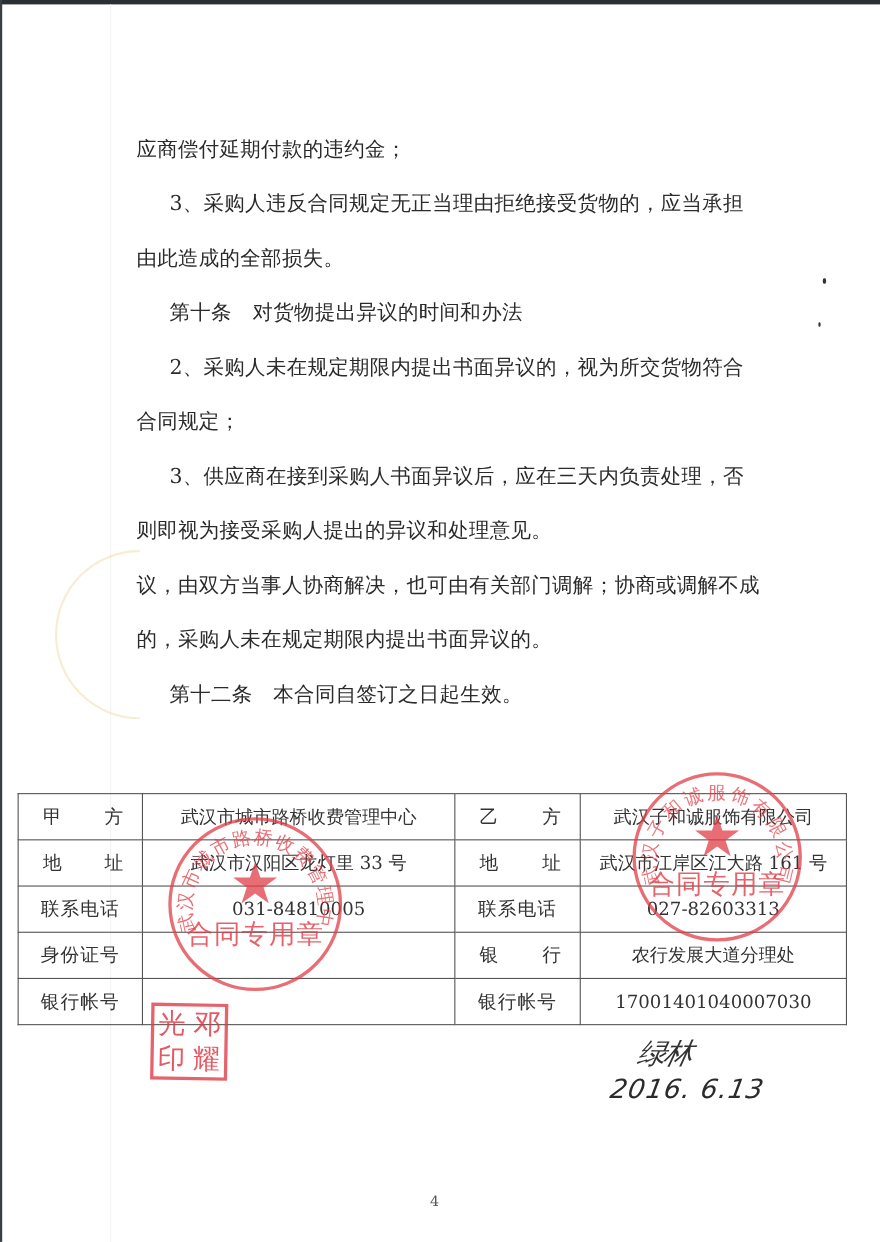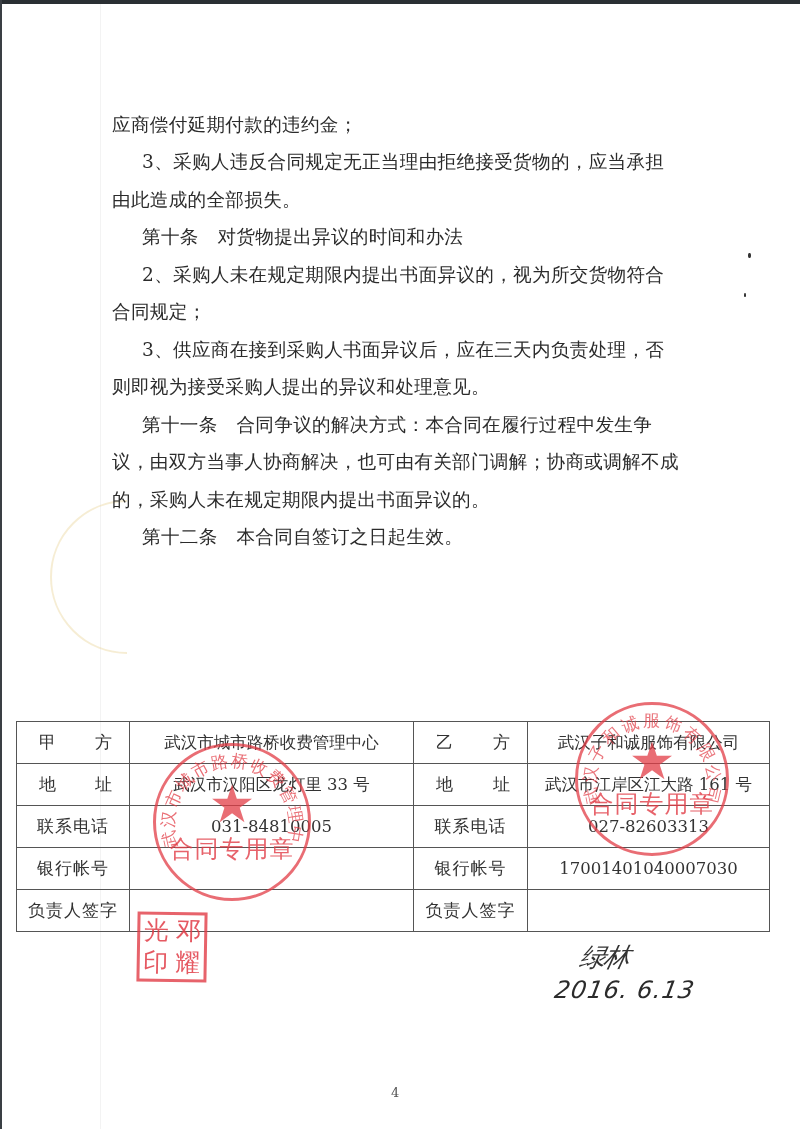--- a/index.html
+++ b/index.html
@@ -16,21 +16,21 @@
     position: absolute; left: 50px; top: 500px; width: 150px; height: 150px;
     border: 2px solid rgba(235, 215, 160, 0.45); border-radius: 50%;
     clip-path: inset(0 50% 0 0);
   }
   .speck { position: absolute; background: #333; border-radius: 40%; }
 
   .body-text {
     position: absolute; left: 112px; top: 106px; width: 470px;
     font-size: 18.6px; line-height: 37.45px; letter-spacing: 0.3px;
   }
-  .body-text p { margin: 0; white-space: nowrap; }
+  .body-text p { margin: 12px; white-space: nowrap; }
   .body-text p.indent { text-indent: 30px; }
 
   table.parties {
     position: absolute; left: 16px; top: 721px;
     border-collapse: collapse; table-layout: fixed;
     font-size: 17px; color: #333;
   }
   table.parties td {
     border: 1.3px solid #555; height: 41px; padding: 0; text-align: center; vertical-align: middle;
     white-space: nowrap; overflow: hidden;
@@ -86,21 +86,20 @@
 
 <div class="body-text">
   <p>应商偿付延期付款的违约金；</p>
   <p class="indent">3、采购人违反合同规定无正当理由拒绝接受货物的，应当承担</p>
   <p>由此造成的全部损失。</p>
   <p class="indent">第十条　对货物提出异议的时间和办法</p>
   <p class="indent">2、采购人未在规定期限内提出书面异议的，视为所交货物符合</p>
   <p>合同规定；</p>
   <p class="indent">3、供应商在接到采购人书面异议后，应在三天内负责处理，否</p>
   <p>则即视为接受采购人提出的异议和处理意见。</p>
-  <p class="indent">第十一条　合同争议的解决方式：本合同在履行过程中发生争</p>
   <p>议，由双方当事人协商解决，也可由有关部门调解；协商或调解不成</p>
   <p>的，采购人未在规定期限内提出书面异议的。</p>
   <p class="indent">第十二条　本合同自签订之日起生效。</p>
 </div>
 
 <table class="parties">
   <colgroup>
     <col style="width:113px">
       <col style="width:284px">
       <col style="width:114px">
@@ -119,30 +118,30 @@
     <td class="label spread">地址</td>
     <td class="val">武汉市江岸区江大路 161 号</td>
   </tr>
   <tr>
     <td class="label">联系电话</td>
     <td class="val">031-84810005</td>
     <td class="label">联系电话</td>
     <td class="val">027-82603313</td>
   </tr>
   <tr>
+    <td class="label">身份证号</td>
+    <td class="val"></td>
+    <td class="label spread">银行</td>
+    <td class="val">农行发展大道分理处</td>
+  </tr>
+  <tr>
     <td class="label">银行帐号</td>
     <td class="val"></td>
     <td class="label">银行帐号</td>
     <td class="val">17001401040007030</td>
-  </tr>
-  <tr>
-    <td class="label">负责人签字</td>
-    <td class="val"></td>
-    <td class="label">负责人签字</td>
-    <td class="val"></td>
   </tr>
 </tbody>
   </table>
 
 <div class="stamp-round" style="left:153px;top:743px;width:152px;height:152px;">
   <svg class="arc" viewBox="0 0 152 152">
     <defs>
         <path id="arcA" d="M 22 100 A 58 58 0 1 1 130 100"></path>
       </defs>
     <text font-size="17" fill="rgba(225,60,70,0.75)" font-family="DejaVu Sans, sans-serif" letter-spacing="1.5">

